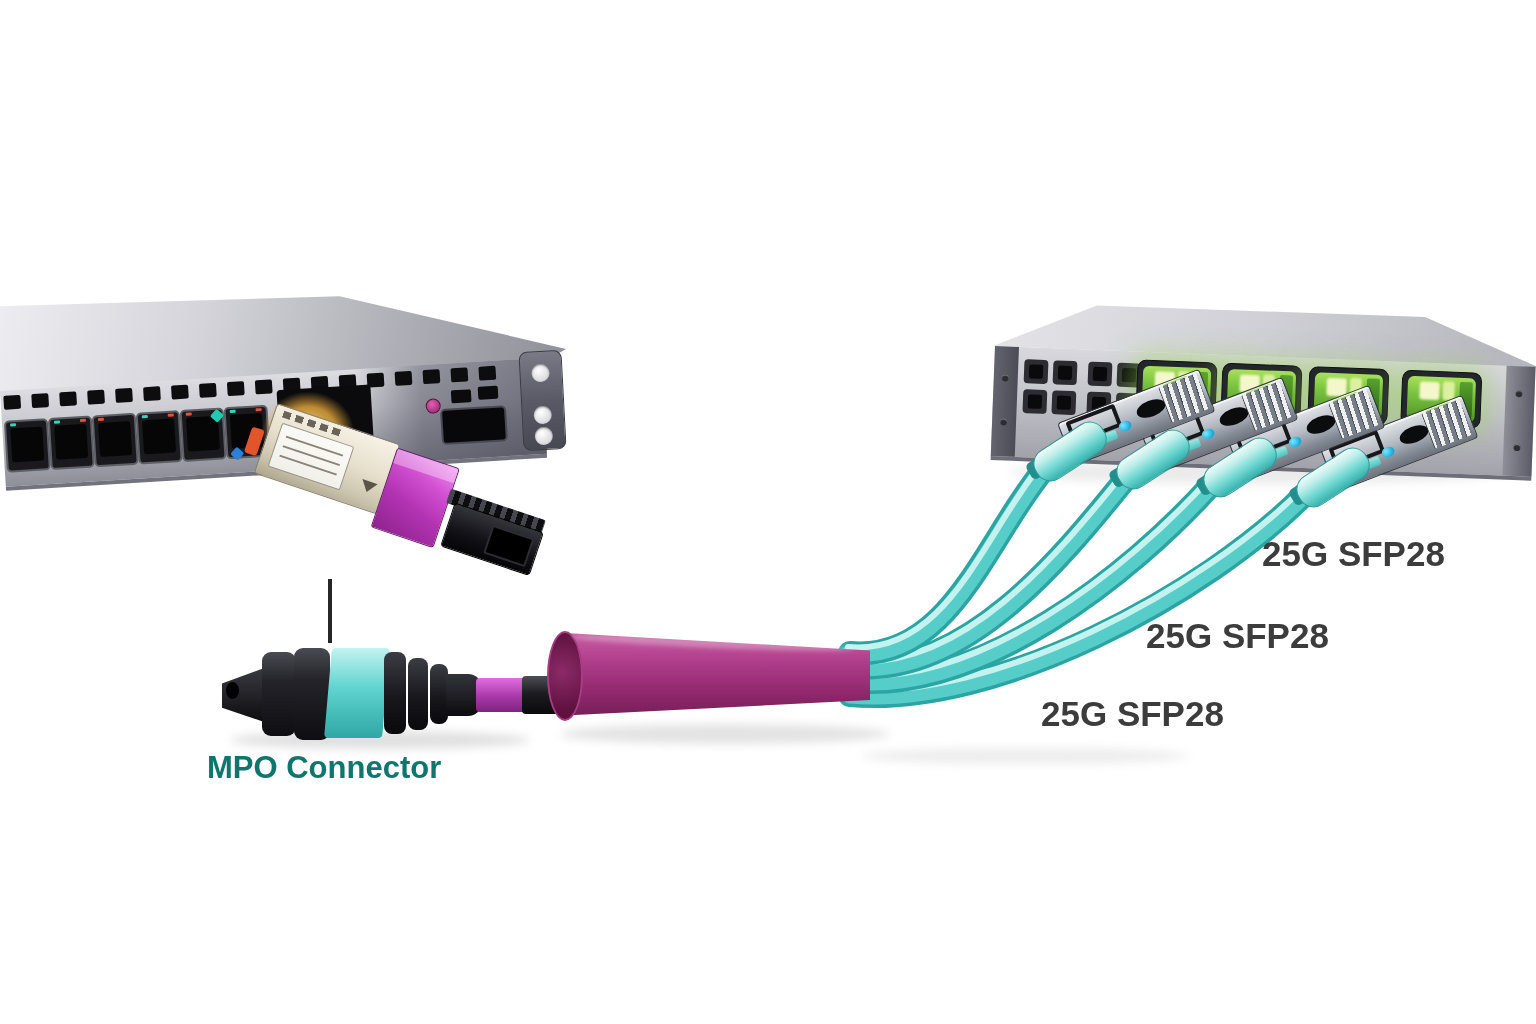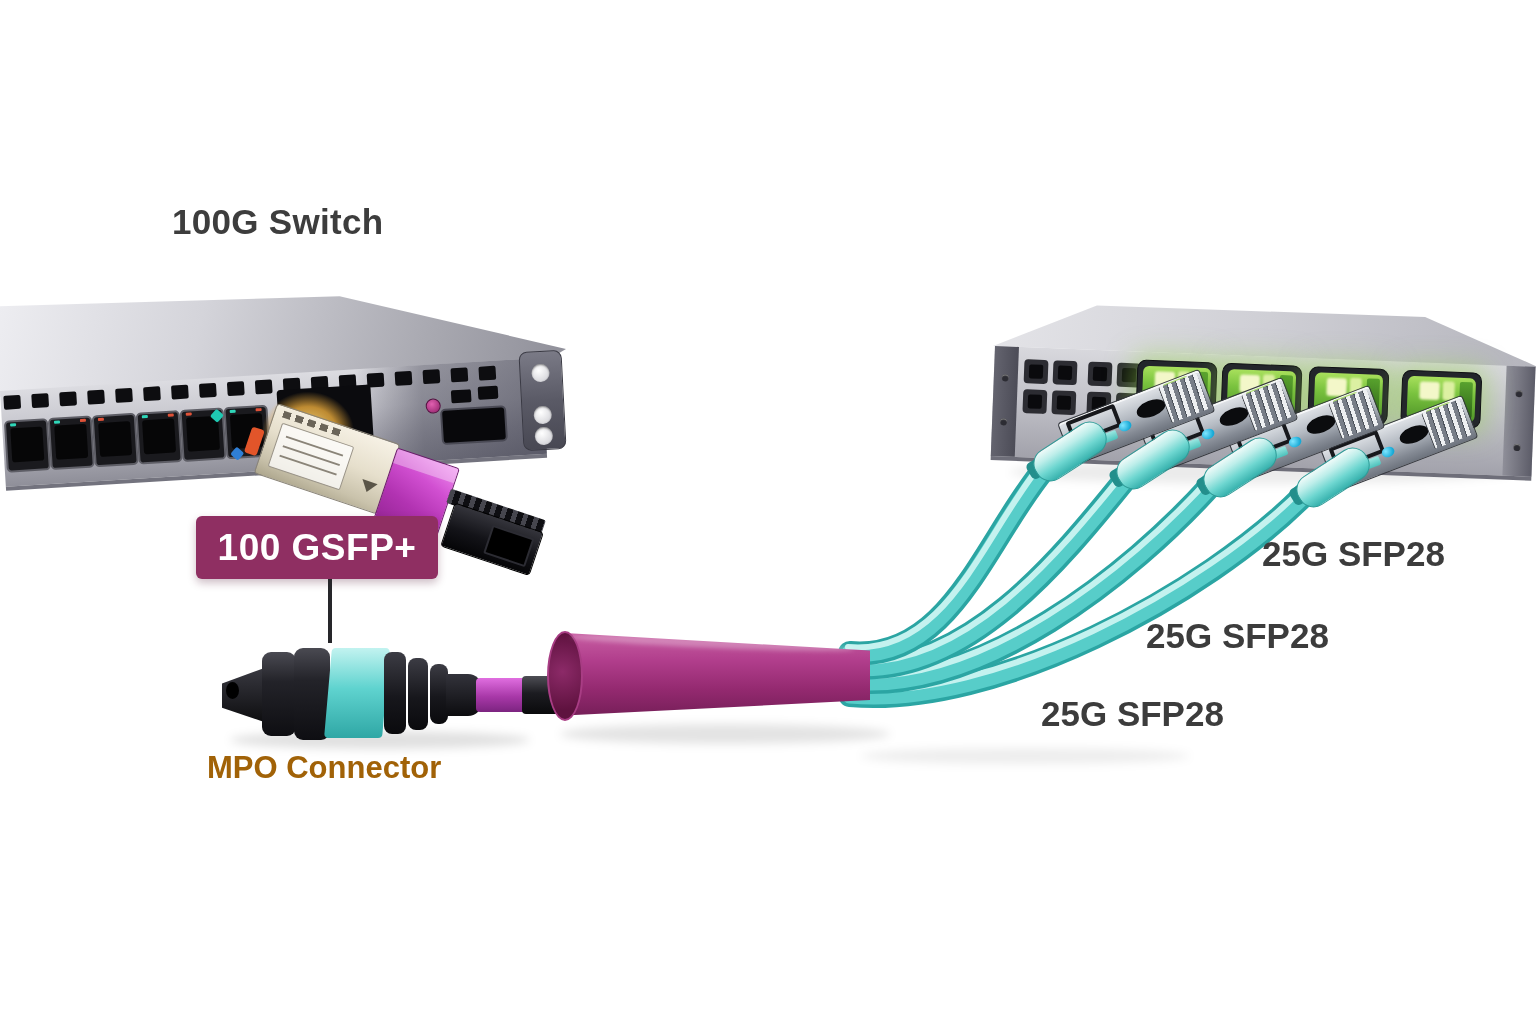--- a/index.html
+++ b/index.html
@@ -2,21 +2,21 @@
 <html><head>
 <meta charset="utf-8">
 <style>
   html,body{margin:0;padding:0;background:#fff;}
   #canvas{position:relative;width:1536px;height:1024px;background:#ffffff;overflow:hidden;
           font-family:"Liberation Sans",sans-serif;}
   .abs{position:absolute;}
   
   .title{position:absolute;font-size:35px;font-weight:700;color:#3d3d3d;letter-spacing:.3px;}
   .sfplabel{position:absolute;font-size:35px;font-weight:700;color:#3c3c3c;}
-  .mpolabel{position:absolute;font-size:31px;font-weight:700;color:#a16207;}
+  .mpolabel{position:absolute;font-size:31px;font-weight:700;color:#0f766e;}
   .badge{position:absolute;left:196px;top:516px;width:242px;height:63px;background:#8F2F62;
          border-radius:6px;box-shadow:0 4px 9px rgba(80,20,50,.28);display:flex;align-items:center;justify-content:center;}
   .badge span{color:#fff;font-size:37px;font-weight:700;letter-spacing:.5px;}
   .leader{position:absolute;left:328px;top:579px;width:4px;height:64px;background:#26262a;}
   
   .shadow{position:absolute;border-radius:50%;filter:blur(5px);}
   
   #ltop{left:0;top:294px;width:566px;height:112px;
         background:linear-gradient(102deg,#ededf1 0%,#d4d4da 35%,#a8a8b0 75%,#8e8e98 100%);
         clip-path:polygon(0% 11%,60% 2%,100% 49%,96% 61%,0% 92%);}
@@ -214,23 +214,20 @@
     </div>
     <div id="qmag"></div>
     <div id="qplug">
       <div id="qribs"></div>
       <div id="qblock">
         <div id="qopen"></div>
       </div>
     </div>
   </div>
 
-  <div class="badge">
-    <span>100 GSFP+</span>
-  </div>
   <div class="leader"></div>
 
   <div class="abs" id="mpo">
     <div id="mnose"></div>
     <div id="mhole"></div>
     <div class="mring" style="left:40px;top:6px;width:34px;height:84px;"></div>
     <div class="mring" style="left:72px;top:2px;width:36px;height:92px;"></div>
     <div id="maqua"></div>
     <div class="mrib" style="left:162px;top:6px;width:22px;height:82px;"></div>
     <div class="mrib" style="left:186px;top:12px;width:20px;height:72px;"></div>
@@ -379,18 +376,17 @@
         <div class="thole"></div>
         <div class="cdot"></div>
         <div class="latch"></div>
         <div class="gref"></div>
         <div class="ribs"></div>
         <div class="collar"></div>
         <div class="boot"></div>
       </div>
     </div>
 
-  <div class="title" style="left:172px;top:202px;">100G Switch</div>
   <div class="mpolabel" style="left:207px;top:750px;">MPO Connector</div>
   <div class="sfplabel" style="left:1262px;top:534px;">25G SFP28</div>
   <div class="sfplabel" style="left:1146px;top:616px;">25G SFP28</div>
   <div class="sfplabel" style="left:1041px;top:694px;">25G SFP28</div>
 </div>
 
 </body></html>

